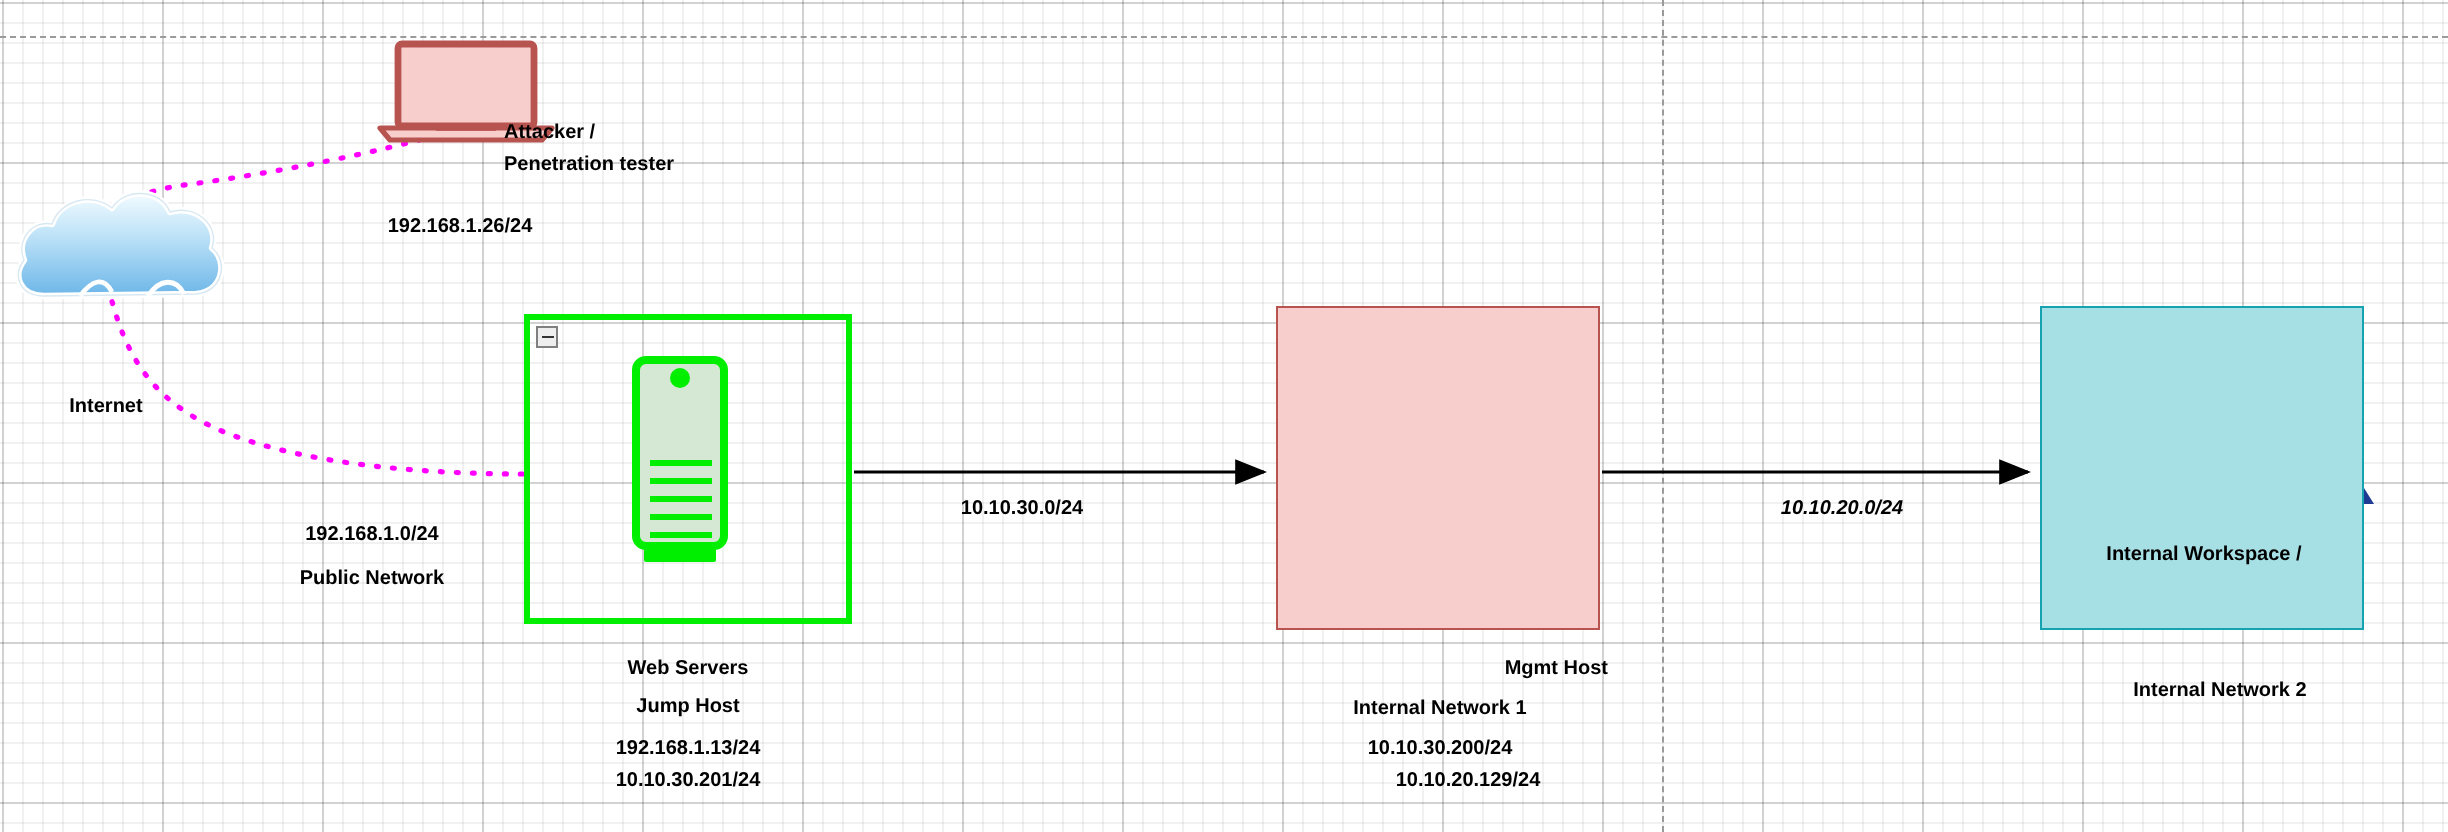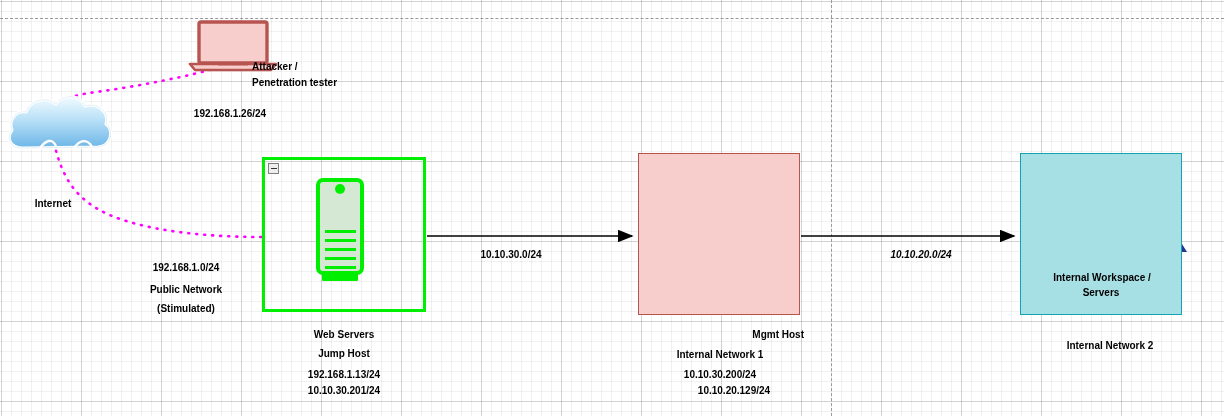--- a/index.html
+++ b/index.html
@@ -198,32 +198,30 @@
   <div class="node-box" style="left:1020px; top:153px; width:162px; height:162px; background:#a7e0e4; border:1px solid #17a2b2;"></div>
 
   <div class="lbl" style="left:12px; top:196px; width:82px;">Internet</div>
 
   <div class="lbl lbl-left" style="left:252px; top:59px; width:180px;">Attacker /</div>
   <div class="lbl lbl-left" style="left:252px; top:75px; width:169px;">Penetration tester</div>
   <div class="lbl" style="left:150px; top:106px; width:160px;">192.168.1.26/24</div>
 
   <div class="lbl" style="left:106px; top:260px; width:160px;">192.168.1.0/24</div>
   <div class="lbl" style="left:106px; top:282px; width:160px;">Public Network</div>
-  <div class="lbl" style="left:106px; top:301px; width:160px;">(Stimulated)</div>
 
   <div class="lbl" style="left:260px; top:327px; width:168px;">Web Servers</div>
   <div class="lbl" style="left:260px; top:346px; width:168px;">Jump Host</div>
   <div class="lbl" style="left:260px; top:367px; width:168px;">192.168.1.13/24</div>
   <div class="lbl" style="left:260px; top:383px; width:168px;">10.10.30.201/24</div>
 
   <div class="lbl" style="left:636px; top:327px; width:168px;text-align:right;">Mgmt Host</div>
   <div class="lbl" style="left:636px; top:347px; width:168px;">Internal Network 1</div>
   <div class="lbl" style="left:636px; top:367px; width:168px;">10.10.30.200/24</div>
   <div class="lbl" style="left:650px; top:383px; width:168px;">10.10.20.129/24</div>
 
   <div class="lbl" style="left:1022px; top:270px; width:160px;">Internal Workspace /</div>
-  <div class="lbl" style="left:1022px; top:285px; width:158px;">Servers</div>
   <div class="lbl" style="left:1022px; top:338px; width:176px;">Internal Network 2</div>
 
   <div class="lbl" style="left:440px; top:247px; width:142px;">10.10.30.0/24</div>
   <div class="lbl" style="left:850px; top:247px; width:142px;font-style:italic;">10.10.20.0/24</div>
 
 </div>
 
 </body></html>

